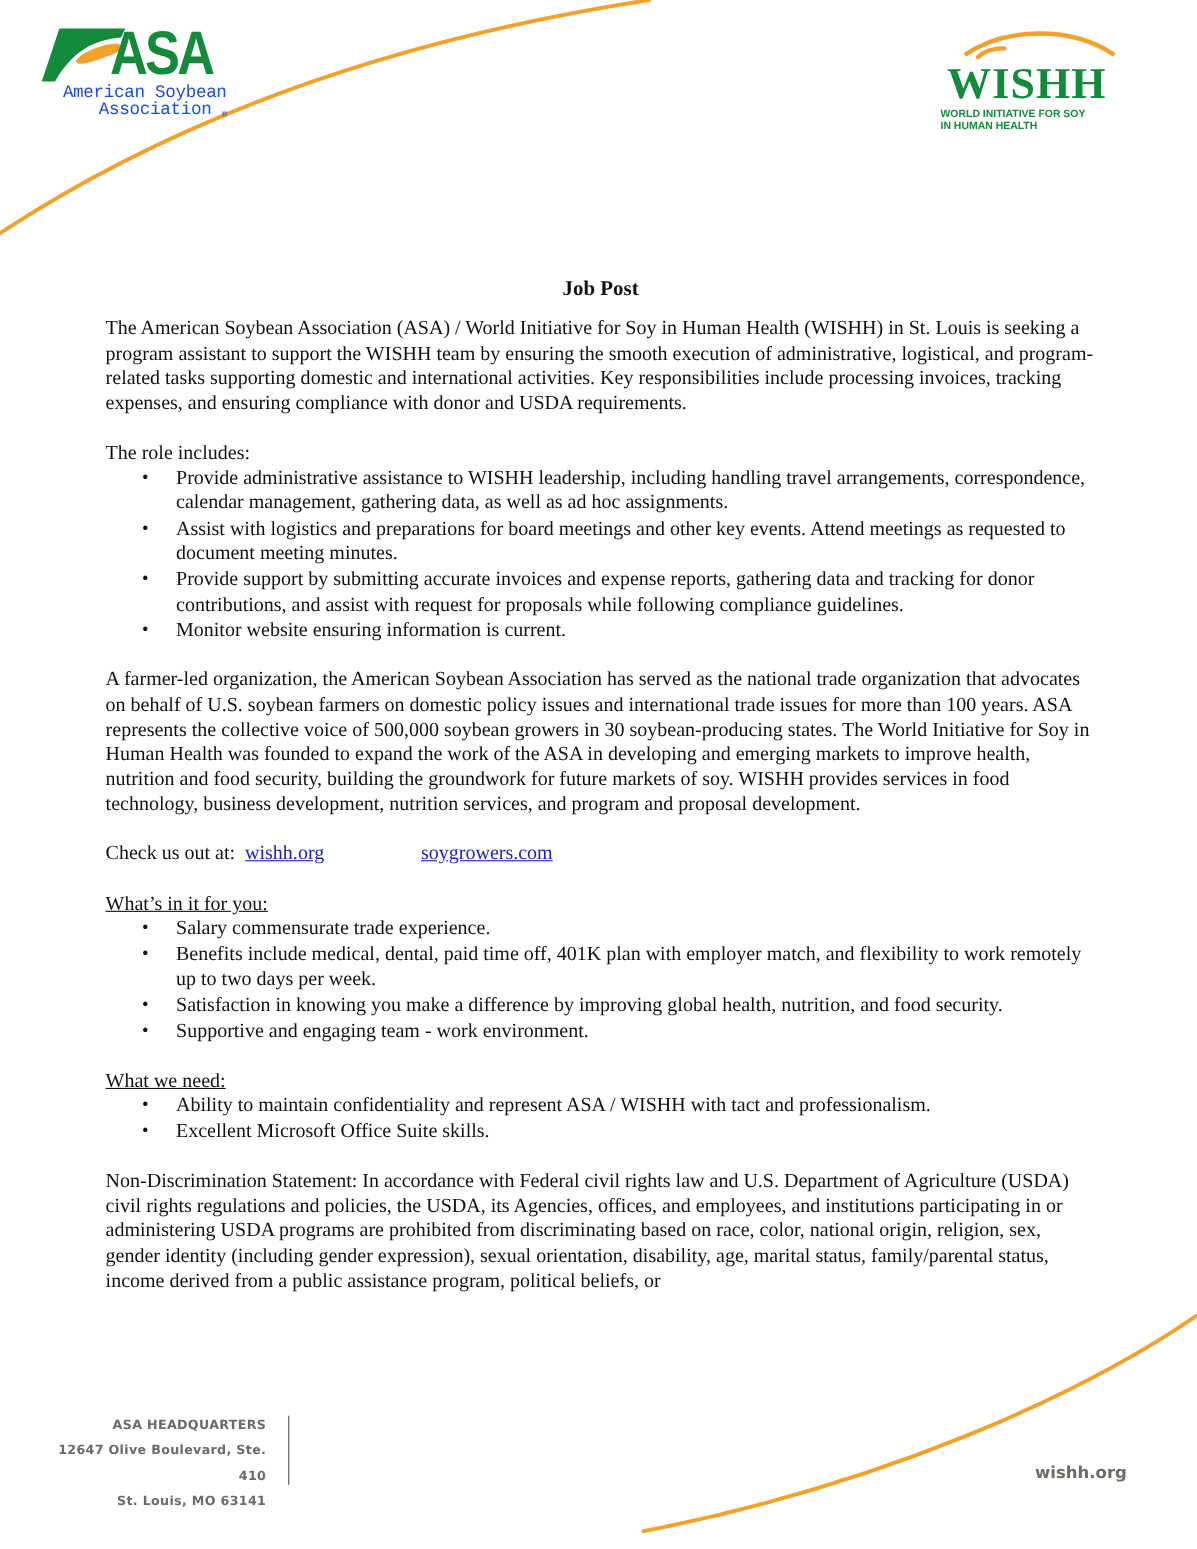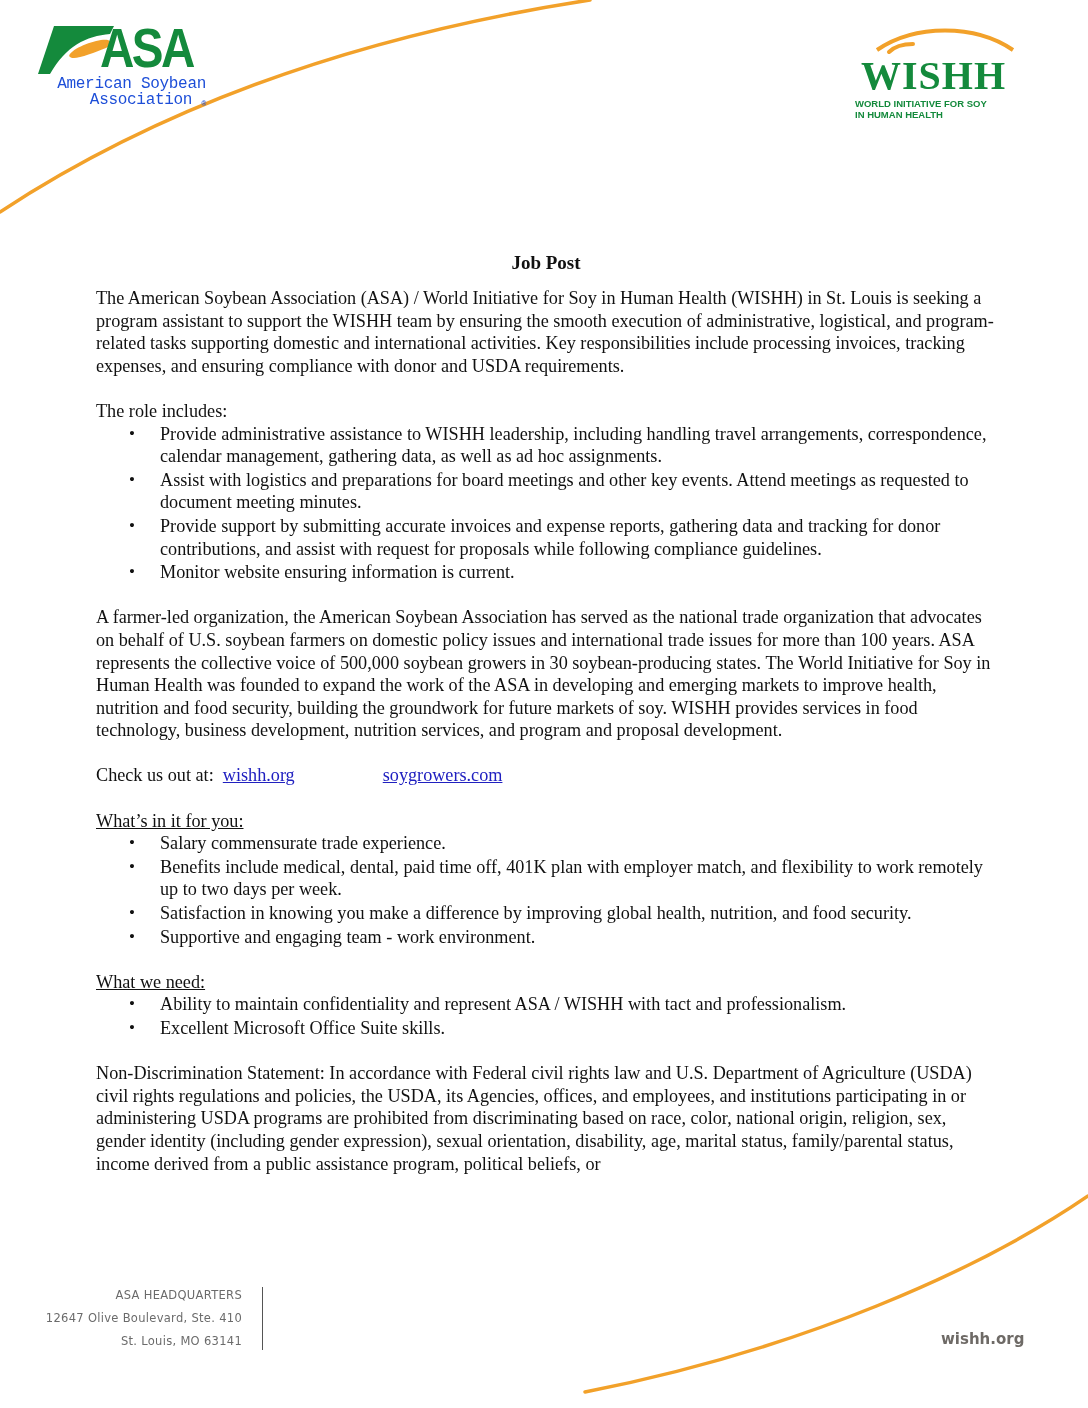--- a/index.html
+++ b/index.html
@@ -160,20 +160,21 @@
       position: absolute;
       left: 40px;
       top: 1284px;
       width: 202px;
       text-align: right;
       font-family: "DejaVu Sans", "Liberation Sans", sans-serif;
       font-size: 11.5px;
       line-height: 23px;
       color: #6b6b6b;
       letter-spacing: 0.3px;
+      font-weight: bold;
     }
     .footer-divider {
       position: absolute;
       left: 262px;
       top: 1287px;
       width: 1px;
       height: 63px;
       background: #555555;
     }
     .footer-site {

